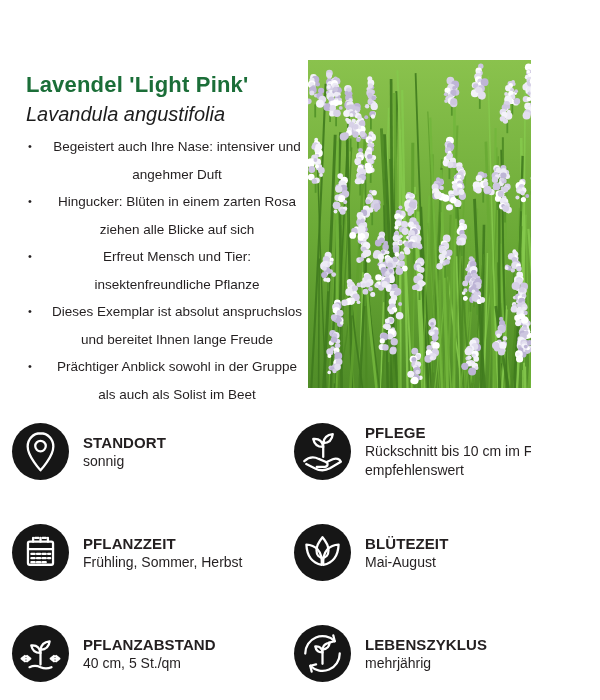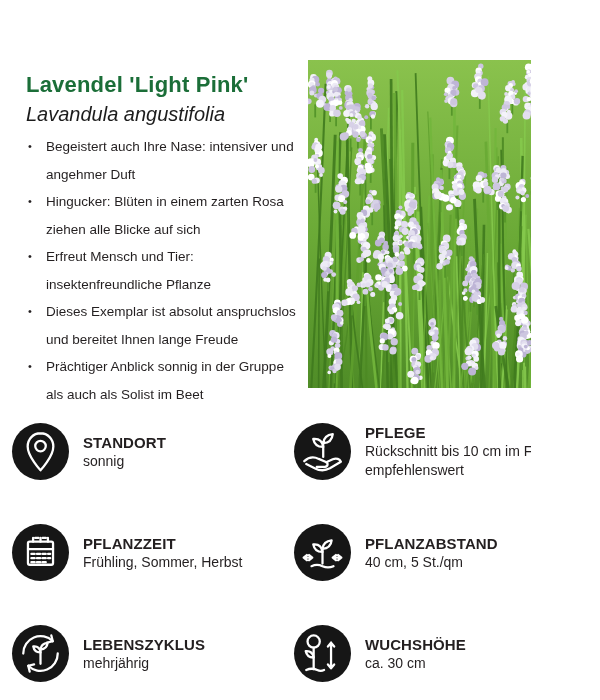--- a/index.html
+++ b/index.html
@@ -20,21 +20,21 @@
     font-size:22px;font-weight:bold;color:var(--accent);
     letter-spacing:0.2px;line-height:1.1;
   }
   .subtitle{
     position:absolute;left:26px;top:55px;
     font-size:20px;font-style:italic;color:#1c1c1c;
   }
 
   .bullets{
     position:absolute;left:25px;top:85px;width:283px;
-    margin:0;padding:0;list-style:none;
+    margin:0;padding:0;list-style:none;text-align:center;
   }
   .bullets li{
     position:relative;padding-left:21px;
     font-size:13.5px;line-height:27.5px;color:var(--text);
     white-space:pre-line;
   }
   .bullets li::before{
     content:"\2022";
     position:absolute;left:3px;top:0;
     font-size:11px;line-height:27.5px;color:var(--text);
@@ -80,21 +80,21 @@
 
   <ul class="bullets">
     <li>Begeistert auch Ihre Nase: intensiver und
 angehmer Duft</li>
     <li>Hingucker: Blüten in einem zarten Rosa
 ziehen alle Blicke auf sich</li>
     <li>Erfreut Mensch und Tier:
 insektenfreundliche Pflanze</li>
     <li>Dieses Exemplar ist absolut anspruchslos
 und bereitet Ihnen lange Freude</li>
-    <li>Prächtiger Anblick sonnig in der Gruppe
+    <li>Prächtiger Anblick sowohl in der Gruppe
 als auch als Solist im Beet</li>
   </ul>
 
   <div class="photo" title="Feld mit hellrosa-weiß blühendem Lavendel auf grünen Stielen">
     <svg id="photo-svg" viewBox="0 0 282 328" preserveAspectRatio="none">
       <defs>
         <linearGradient id="gbg" x1="0" y1="0" x2="0" y2="1">
           <stop offset="0" stop-color="#8ac24d"></stop>
           <stop offset="0.55" stop-color="#6aa936"></stop>
           <stop offset="1" stop-color="#4f8c27"></stop>
@@ -1782,20 +1782,35 @@
           <path d="M13.6 21 h2.3 M17.5 21 h2.3 M21.4 21 h2.3 M25.3 21 h1.5 M13.6 24 h2.3 M17.5 24 h2.3 M21.4 24 h2.3 M25.3 24 h1.5 M13.6 26.8 h2.3 M17.5 26.8 h2.3 M21.4 26.8 h2.3"></path>
         </g>
           </svg>
       </div>
       <div class="attr-text">
         <div class="attr-label">PFLANZZEIT</div>
         <div class="attr-value">Frühling, Sommer, Herbst</div>
       </div>
     </div>
 
+    <div class="attr">
+      <div class="attr-icon">
+        <svg viewBox="0 0 40 40">
+            <g class="icon-art">
+          <path d="M20 9.3 C17.2 12.7 15.8 15.7 15.8 18.4 C15.8 21.6 17.6 23.7 20 23.7 C22.4 23.7 24.2 21.6 24.2 18.4 C24.2 15.7 22.8 12.7 20 9.3 Z"></path>
+          <path d="M8.7 14.4 C9 21.7 12.5 27.3 19.5 28.7 C19.8 24 18.8 20.4 16.5 17.8 C14.5 15.6 11.9 14.5 8.7 14.4 Z"></path>
+          <path d="M31.3 14.4 C31 21.7 27.5 27.3 20.5 28.7 C20.2 24 21.2 20.4 23.5 17.8 C25.5 15.6 28.1 14.5 31.3 14.4 Z"></path>
+        </g>
+          </svg>
+      </div>
+      <div class="attr-text">
+        <div class="attr-label">BLÜTEZEIT</div>
+        <div class="attr-value">Mai-August</div>
+      </div>
+    </div>
 
     <div class="attr">
       <div class="attr-icon">
         <svg viewBox="0 0 40 40">
             <g class="icon-art">
           <path d="M20 27.8 V16.8"></path>
           <path d="M20 19.6 C16.6 19.7 14.2 17.9 13.5 14.3 C17.2 13.9 19.5 15.9 20 19.6 Z"></path>
           <path d="M20 17.4 C20.4 14 22.7 11.9 26.4 11.5 C26 15.2 23.6 17.2 20 17.4 Z"></path>
           <path d="M12.3 29.6 C14.9 28.4 17.4 28.4 20 29.6 C22.6 30.8 25.1 30.8 27.7 29.6"></path>
           <path d="M6.8 23.6 H12.8 M6.8 23.6 L9 21.8 M6.8 23.6 L9 25.4 M12.8 23.6 L10.6 21.8 M12.8 23.6 L10.6 25.4"></path>

